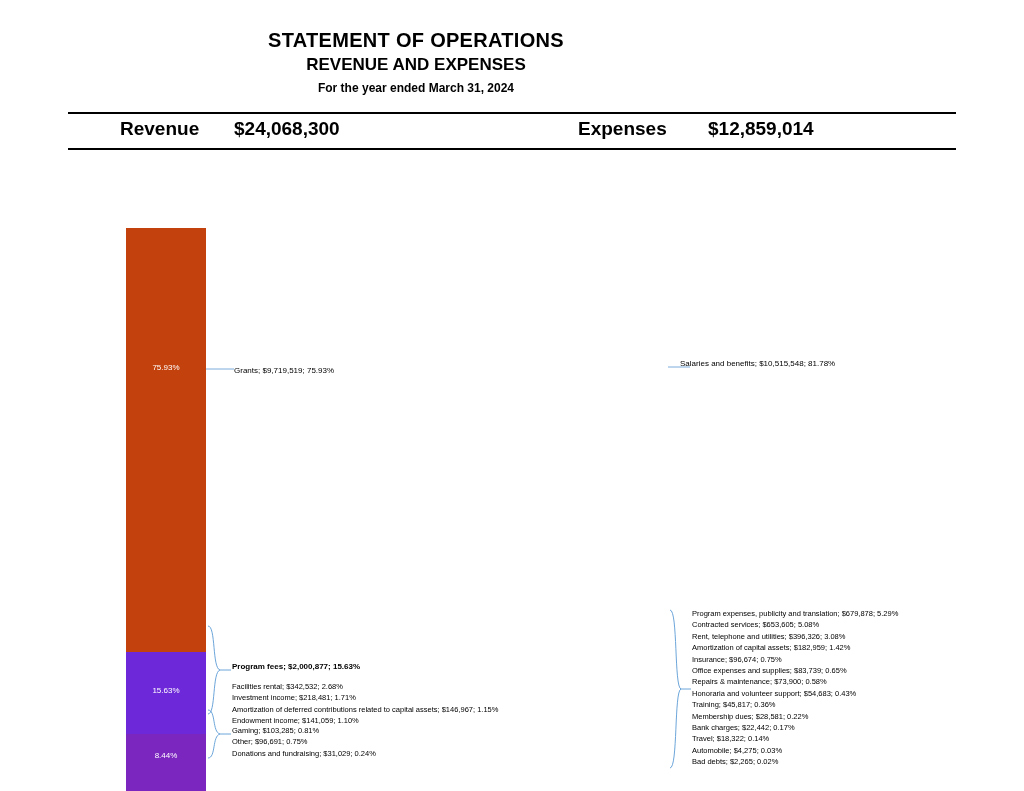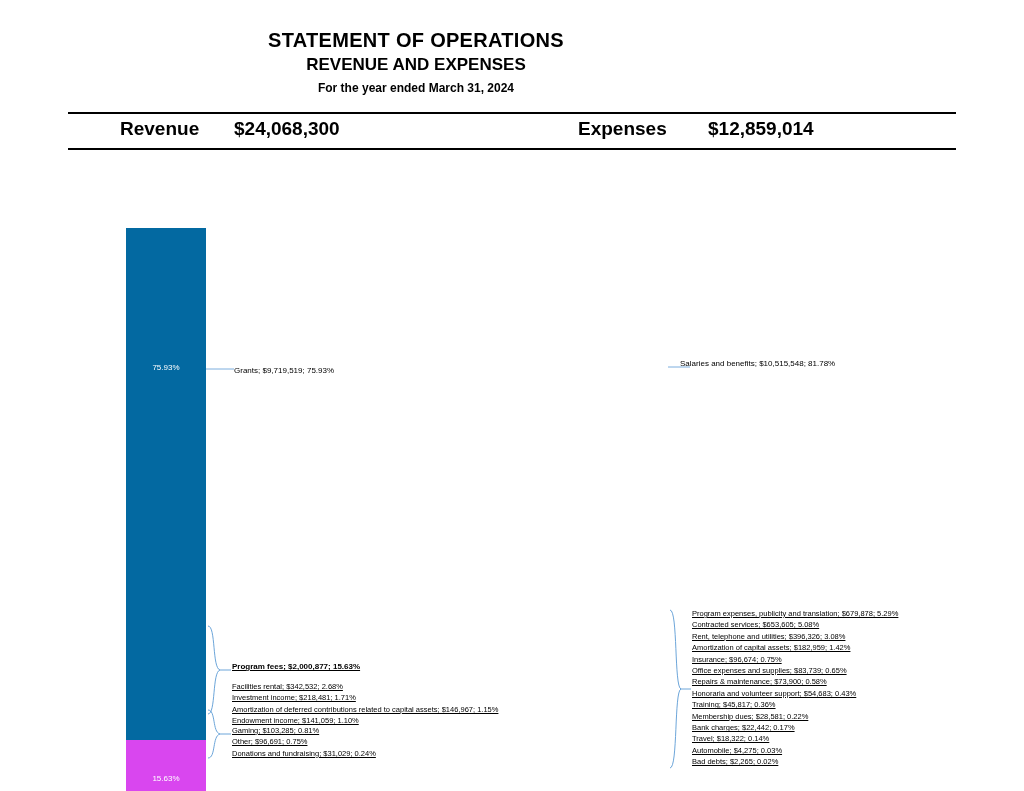--- a/index.html
+++ b/index.html
@@ -95,21 +95,21 @@
     line-height: 10px;
   }
 
   
   .labels {
     position: absolute;
     font-size: 7.5px;
     line-height: 11.4px;
     white-space: nowrap;
   }
-  .labels .row { white-space: nowrap; text-decoration: underline; }
+  .labels .row { white-space: nowrap; }
   .labels .row.bold { font-weight: bold; font-size: 8px; text-align: center; }
   .single-label {
     position: absolute;
     font-size: 8px;
     line-height: 11px;
     white-space: nowrap;
     text-align: right;
   }
 
   
@@ -131,24 +131,24 @@
 
   <div class="rule rule-top"></div>
   <div class="rule rule-bottom"></div>
 
   <div class="hdr hdr-revenue-label">Revenue</div>
   <div class="hdr hdr-revenue-value">$24,068,300</div>
   <div class="hdr hdr-expenses-label">Expenses</div>
   <div class="hdr hdr-expenses-value">$12,859,014</div>
 
   <div class="col col-revenue" style="top:228px;">
-    <div class="seg" style="height:512px; background:#0369a1;">
+    <div class="seg" style="height:424px; background:#c2410c;">
       <div class="seg-pct" style="top:135px;">75.93%</div>
     </div>
-    <div class="seg" style="height:82px; background:#d946ef;">
+    <div class="seg" style="height:82px; background:#6d28d9;">
       <div class="seg-pct" style="top:34px;">15.63%</div>
     </div>
     <div class="seg" style="height:60px; background:#7B26BE;">
       <div class="seg-pct" style="top:17px;">8.44%</div>
     </div>
   </div>
 
 
   <div class="brace" style="left:206px; top:366px;">
     <svg width="30" height="6" viewBox="0 0 30 6">

